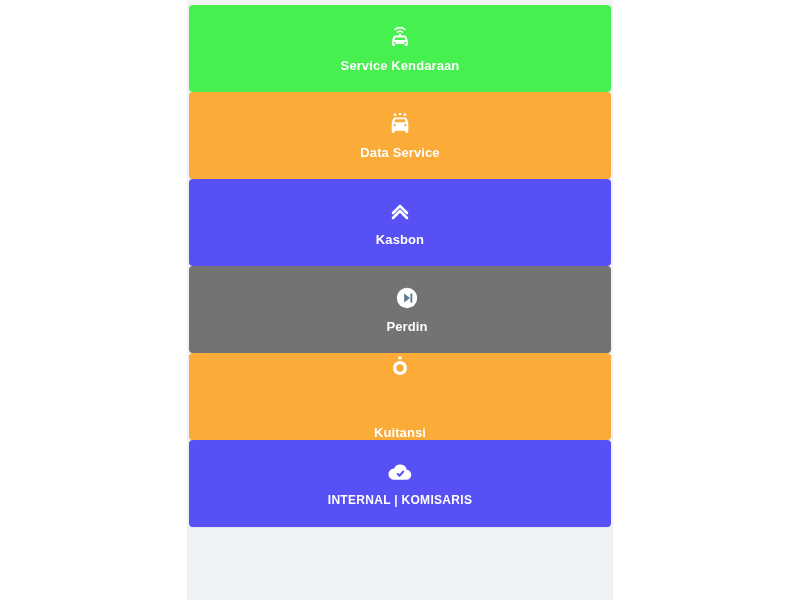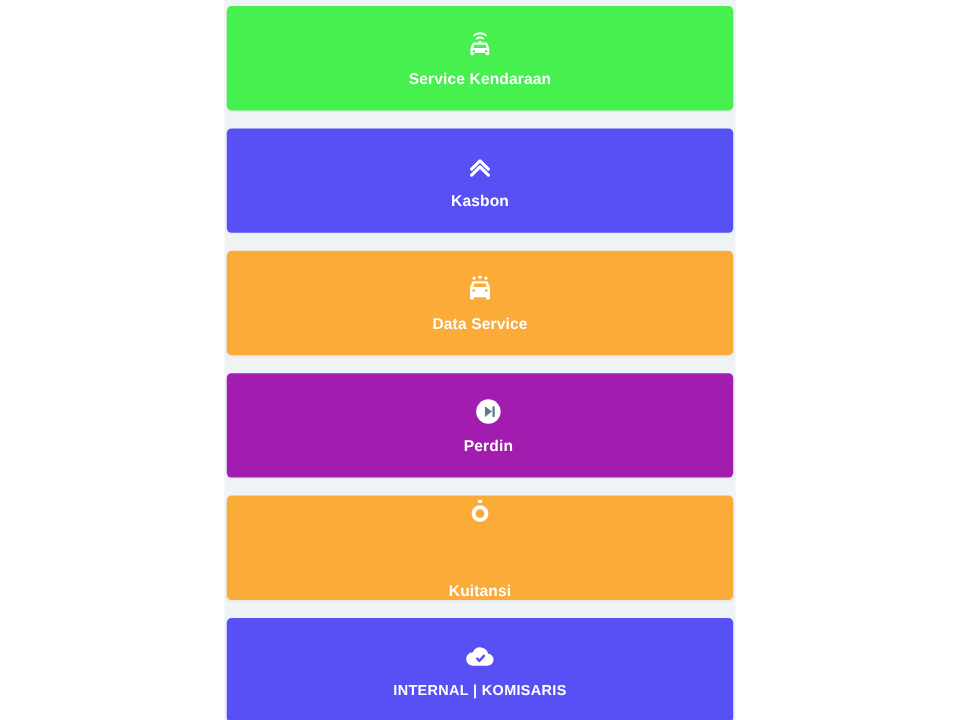--- a/index.html
+++ b/index.html
@@ -21,21 +21,20 @@
   }
 
   #menu-panel {
     width: 426px;
     min-height: 600px;
     background: #eff3f5;
     padding: 5px 2px 0 2px;
     display: flex;
     flex-direction: column;
     align-items: stretch;
-    gap: 15px;
   }
 
   .menu-card {
     height: 87px;
     border-radius: 4px;
     display: flex;
     flex-direction: column;
     align-items: center;
     justify-content: center;
     gap: 9px;
@@ -82,43 +81,43 @@
         <svg width="26" height="26" viewBox="0 0 24 24" fill="currentColor" aria-hidden="true">
           <path d="M12 2.6c-1.9 0-3.7.7-5.1 1.9a.75.75 0 1 0 1 1.12A6.2 6.2 0 0 1 12 4.1c1.55 0 3 .55 4.1 1.52a.75.75 0 1 0 1-1.12A7.7 7.7 0 0 0 12 2.6z"></path>
           <path d="M12 5.9c-1.1 0-2.1.4-2.9 1.05a.75.75 0 0 0 .95 1.16c.55-.45 1.22-.71 1.95-.71s1.4.26 1.95.71a.75.75 0 0 0 .95-1.16A4.6 4.6 0 0 0 12 5.9z"></path>
           <path d="M12 9.1a1.3 1.3 0 1 0 0 2.6 1.3 1.3 0 0 0 0-2.6z"></path>
           <path d="M7.4 10.6a1.6 1.6 0 0 0-1.5 1.05l-1.1 3.1a1.9 1.9 0 0 0-.1.62v4.0c0 .5.4.9.9.9h1.0c.5 0 .9-.4.9-.9v-.85h8.8v.85c0 .5.4.9.9.9h1.0c.5 0 .9-.4.9-.9v-4.0c0-.21-.03-.42-.1-.62l-1.1-3.1a1.6 1.6 0 0 0-1.5-1.05H7.4zm.35 1.75h8.5l.85 2.45H6.9l.85-2.45zm-.5 3.95a1.0 1.0 0 1 1 0 2 1.0 1.0 0 0 1 0-2zm9.5 0a1.0 1.0 0 1 1 0 2 1.0 1.0 0 0 1 0-2z"></path>
         </svg>
       </span>
       <span class="menu-label">Service Kendaraan</span>
     </div>
 
-    <div class="menu-card" style="background-color: rgb(86, 80, 245);">
-      <span class="menu-icon">
-        <svg width="24" height="24" viewBox="0 0 24 24" fill="none" stroke="currentColor" stroke-width="2.6" stroke-linecap="round" stroke-linejoin="round" aria-hidden="true">
-          <polyline points="5 14 12 7 19 14"></polyline>
-          <polyline points="5 19 12 12 19 19"></polyline>
-        </svg>
-      </span>
-      <span class="menu-label">Kasbon</span>
-    </div>
-
     <div class="menu-card" style="background-color: rgb(251, 171, 55);">
       <span class="menu-icon">
         <svg width="26" height="26" viewBox="0 0 24 24" fill="currentColor" aria-hidden="true">
           <circle cx="7.4" cy="3.4" r="1.25"></circle>
           <circle cx="12" cy="2.8" r="1.25"></circle>
           <circle cx="16.6" cy="3.4" r="1.25"></circle>
           <path d="M7.3 5.9a1.7 1.7 0 0 0-1.6 1.12l-1.2 3.3a2 2 0 0 0-.12.68v8.1c0 .5.4.9.9.9h1.05c.5 0 .9-.4.9-.9v-.9h9.54v.9c0 .5.4.9.9.9h1.05c.5 0 .9-.4.9-.9v-8.1c0-.23-.04-.46-.12-.68l-1.2-3.3A1.7 1.7 0 0 0 16.7 5.9H7.3zm.4 1.8h8.6l.92 2.6H6.78l.92-2.6zm-.55 4.3a1.05 1.05 0 1 1 0 2.1 1.05 1.05 0 0 1 0-2.1zm9.7 0a1.05 1.05 0 1 1 0 2.1 1.05 1.05 0 0 1 0-2.1z"></path>
         </svg>
       </span>
       <span class="menu-label">Data Service</span>
     </div>
 
-    <div class="menu-card" style="background-color: #a21caf; padding-left: 14px;">
+    <div class="menu-card" style="background-color: rgb(86, 80, 245);">
+      <span class="menu-icon">
+        <svg width="24" height="24" viewBox="0 0 24 24" fill="none" stroke="currentColor" stroke-width="2.6" stroke-linecap="round" stroke-linejoin="round" aria-hidden="true">
+          <polyline points="5 14 12 7 19 14"></polyline>
+          <polyline points="5 19 12 12 19 19"></polyline>
+        </svg>
+      </span>
+      <span class="menu-label">Kasbon</span>
+    </div>
+
+    <div class="menu-card" style="background-color: #737373; padding-left: 14px;">
       <span class="menu-icon">
         <svg width="24" height="24" viewBox="0 0 24 24" aria-hidden="true">
           <circle cx="12" cy="12" r="10.2" fill="currentColor"></circle>
           <path d="M9.1 7.6 L15 12 L9.1 16.4 Z" fill="#607c8b"></path>
           <rect x="15.4" y="7.6" width="1.9" height="8.8" rx="0.5" fill="#607c8b"></rect>
         </svg>
       </span>
       <span class="menu-label">Perdin</span>
     </div>
 

